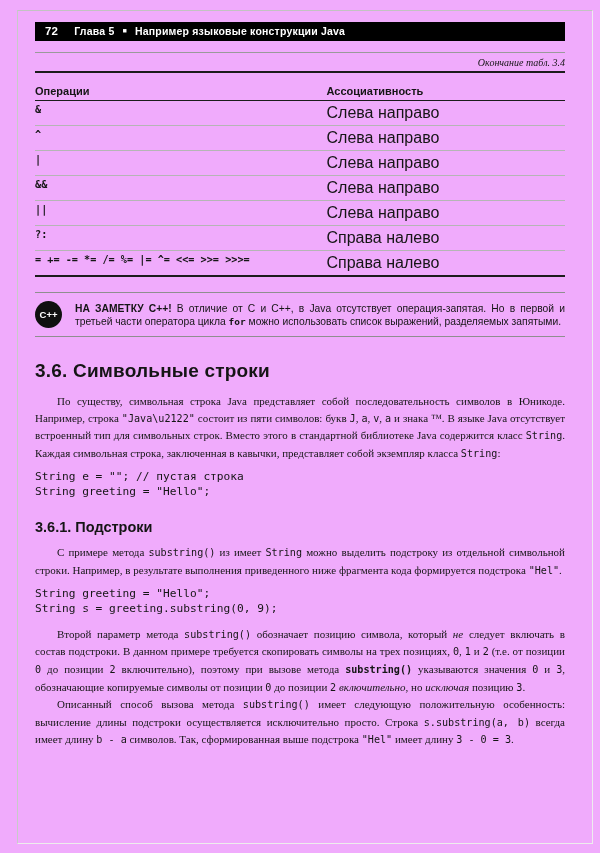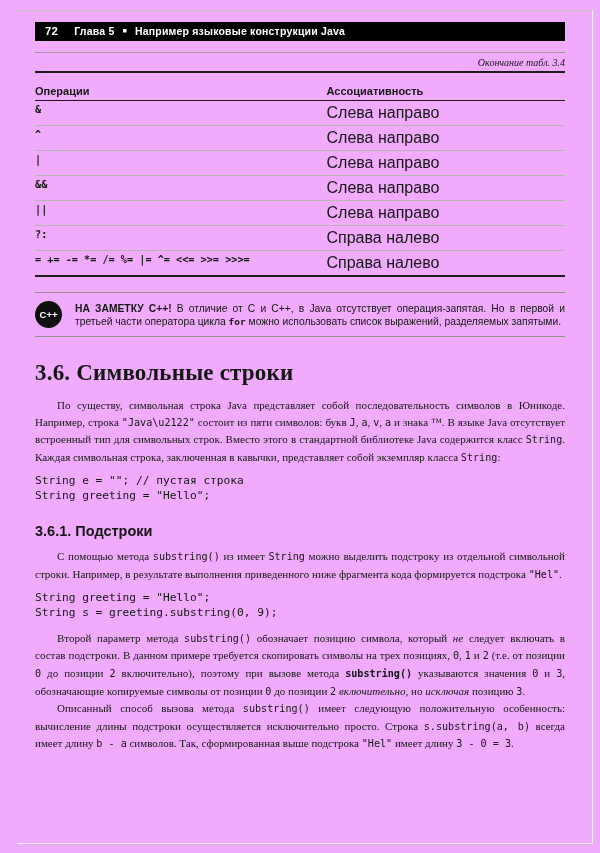--- a/index.html
+++ b/index.html
@@ -101,23 +101,23 @@
     background: #101010;
     display: flex; align-items: center; justify-content: center;
   }
   .doc-sheet {
     width: 11px; height: 15px;
     background-color: #fff;
     background-image: repeating-linear-gradient(to bottom, #fff 0 2.5px, #444 2.5px 3.5px);
   }
 
   .h-sec {
-    font-family: Liberation Serif, serif;
-    font-weight: bold;
-    font-size: 23px;
+    font-family: Liberation Sans, sans-serif;
+    font-weight: bold;
+    font-size: 19px;
     margin: 23px 0 11px;
     letter-spacing: .2px;
   }
   .h-sub {
     font-family: "Liberation Sans", sans-serif;
     font-weight: bold;
     font-size: 14.5px;
     margin: 19px 0 9px;
   }
   .body-p {
@@ -209,21 +209,21 @@
     <p class="body-p"><span>По существу, символьная строка Java представляет собой последовательность символов в Юникоде. Например, строка </span><span class="run-code">"Java\u2122"</span><span> состоит из пяти символов: букв </span><span class="run-code">J</span><span>, </span><span class="run-code">a</span><span>, </span><span class="run-code">v</span><span>, </span><span class="run-code">a</span><span> и знака ™. В языке Java отсутствует встроенный тип для символьных строк. Вместо этого в стандартной библиотеке Java содержится класс </span><span class="run-code">String</span><span>. Каждая символьная строка, заключенная в кавычки, представляет собой экземпляр класса </span><span class="run-code">String</span><span>:</span></p>
 
     <div class="code">
 
     <div class="code-line">String e = ""; // пустая строка</div>
         <div class="code-line">String greeting = "Hello";</div>
       </div>
 
     <h2 class="h-sub">3.6.1. Подстроки</h2>
 
-    <p class="body-p"><span>С помощью метода </span><span class="run-code">substring()</span><span> из имеет </span><span class="run-code">String</span><span> можно выделить подстроку из отдельной символьной строки. Например, в результате выполнения приведенного ниже фрагмента кода формируется подстрока </span><span class="run-code">"Hel"</span><span>.</span></p>
+    <p class="body-p"><span>С примере метода </span><span class="run-code">substring()</span><span> из имеет </span><span class="run-code">String</span><span> можно выделить подстроку из отдельной символьной строки. Например, в результате выполнения приведенного ниже фрагмента кода формируется подстрока </span><span class="run-code">"Hel"</span><span>.</span></p>
 
     <div class="code">
 
     <div class="code-line">String greeting = "Hello";</div>
         <div class="code-line">String s = greeting.substring(0, 9);</div>
       </div>
 
 
     <p class="body-p"><span>Второй параметр метода </span><span class="run-code">substring()</span><span> обозначает позицию символа, который </span><span class="run-i">не</span><span> следует включать в состав подстроки. В данном примере требуется скопировать символы на трех позициях, </span><span class="run-code">0</span><span>, </span><span class="run-code">1</span><span> и </span><span class="run-code">2</span><span> (т.е. от позиции </span><span class="run-code">0</span><span> до позиции </span><span class="run-code">2</span><span> включительно), поэтому при вызове метода </span><span class="run-bcode">substring()</span><span> указываются значения </span><span class="run-code">0</span><span> и </span><span class="run-code">3</span><span>, обозначающие копируемые символы от позиции </span><span class="run-code">0</span><span> до позиции </span><span class="run-code">2</span><span> </span><span class="run-i">включительно</span><span>, но </span><span class="run-i">исключая</span><span> позицию </span><span class="run-code">3</span><span>.</span></p>
 

